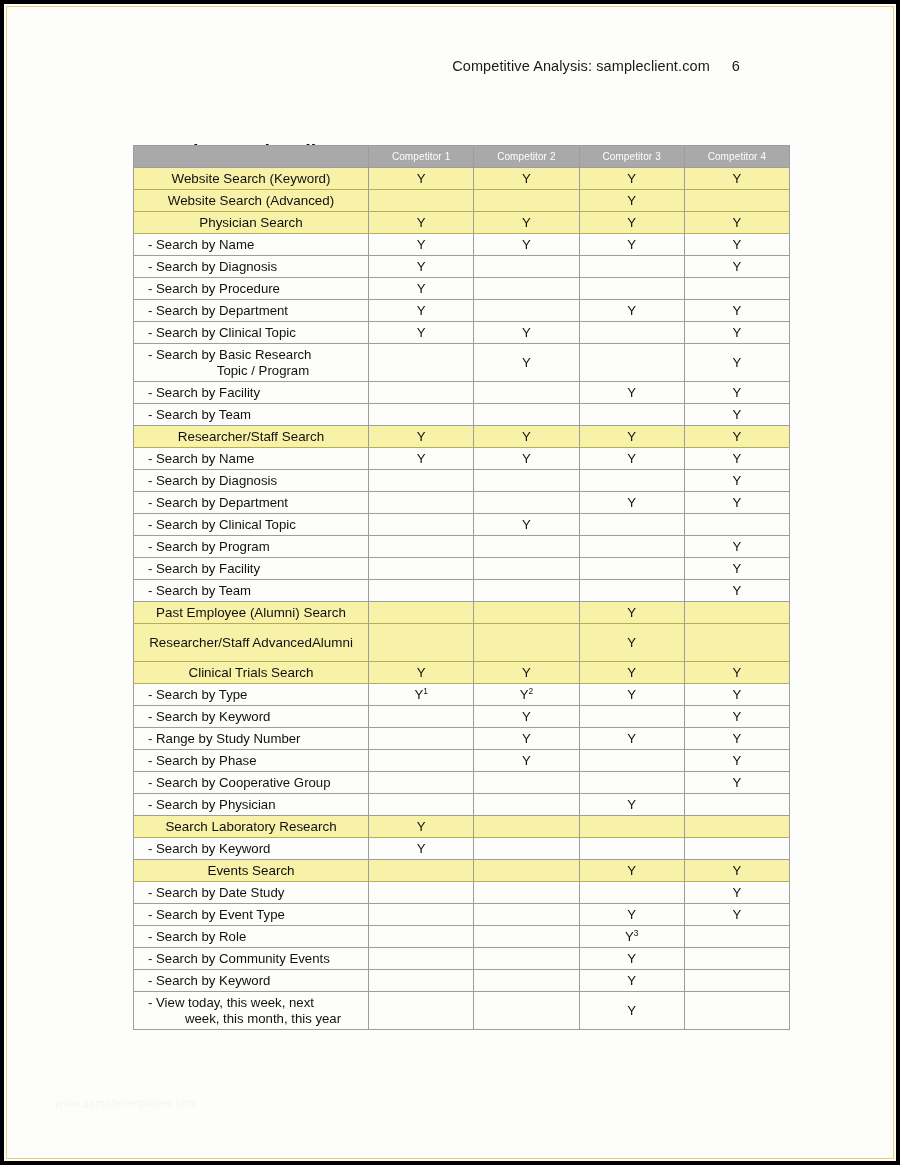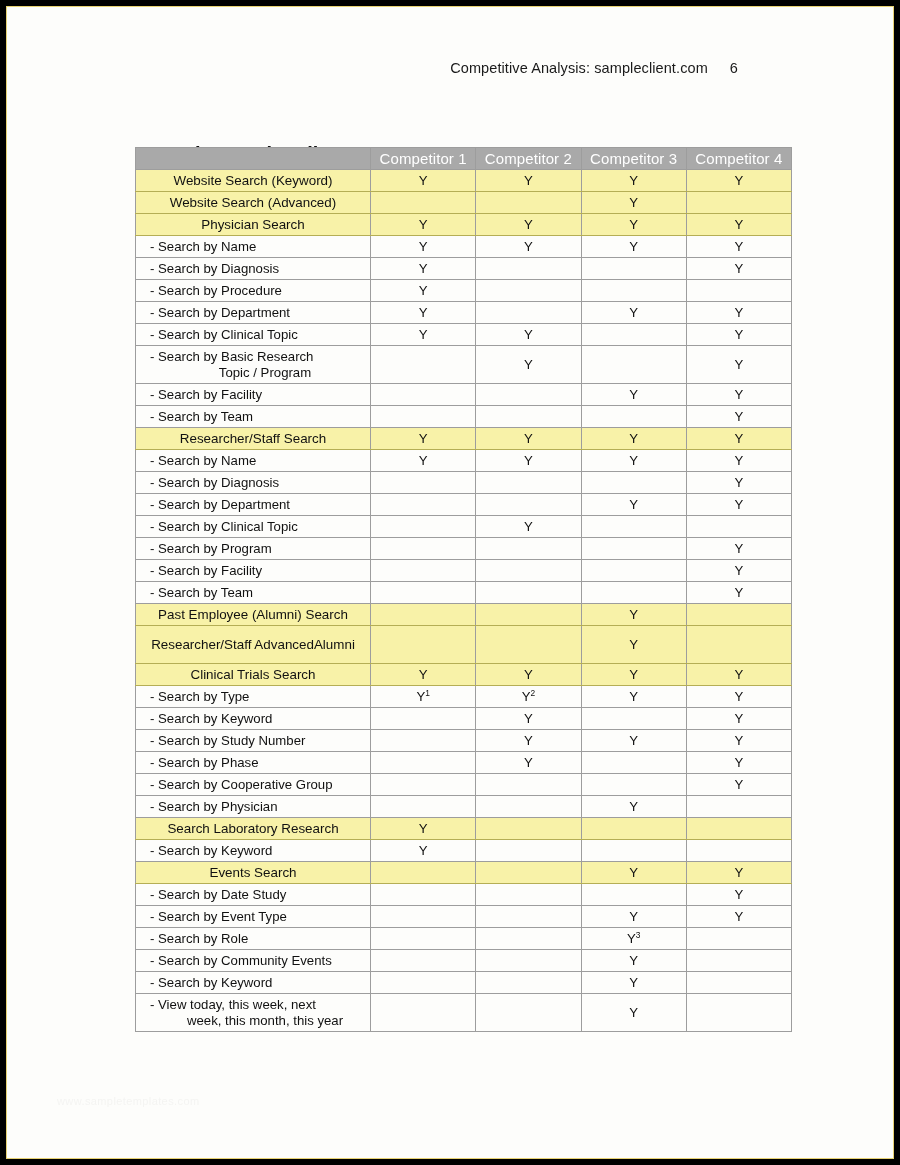--- a/index.html
+++ b/index.html
@@ -15,21 +15,21 @@
     overflow: hidden;
   }
 
   
   #page {
     position: relative;
     width: 900px;
     height: 1165px;
     box-sizing: border-box;
     background: #fdfdfb;
-    border: 6px solid #000000;
+    border: 4px solid #000000;
     outline: 1px solid #e8d273;
     outline-offset: -7px;
   }
   #page-inner {
     position: absolute;
     inset: 8px;
     background: #fdfdfb;
   }
 
   
@@ -76,21 +76,21 @@
 
   table.cmp th, table.cmp td {
     border: 1px solid #9d9d9d;
     padding: 0;
     vertical-align: middle;
   }
 
   thead th {
     background: #a9a9a9;
     color: #ffffff;
-    font-size: 15px;
+    font-size: 10px;
     font-weight: normal;
     height: 21px;
     text-align: center;
     letter-spacing: 0.1px;
     border-color: #8a8a8a;
   }
   thead th.h-feature {
     background: #a9a9a9;
   }
 
@@ -340,21 +340,21 @@
               <td class="val"><span>Y</span></td>
             </tr>
             <tr class="row-std">
               <td class="feature sub">- Search by Keyword</td>
               <td class="val"><span></span></td>
               <td class="val"><span>Y</span></td>
               <td class="val"><span></span></td>
               <td class="val"><span>Y</span></td>
             </tr>
             <tr class="row-std">
-              <td class="feature sub">- Search by Study Number</td>
+              <td class="feature sub">- Range by Study Number</td>
               <td class="val"><span></span></td>
               <td class="val"><span>Y</span></td>
               <td class="val"><span>Y</span></td>
               <td class="val"><span>Y</span></td>
             </tr>
             <tr class="row-std">
               <td class="feature sub">- Search by Phase</td>
               <td class="val"><span></span></td>
               <td class="val"><span>Y</span></td>
               <td class="val"><span></span></td>

